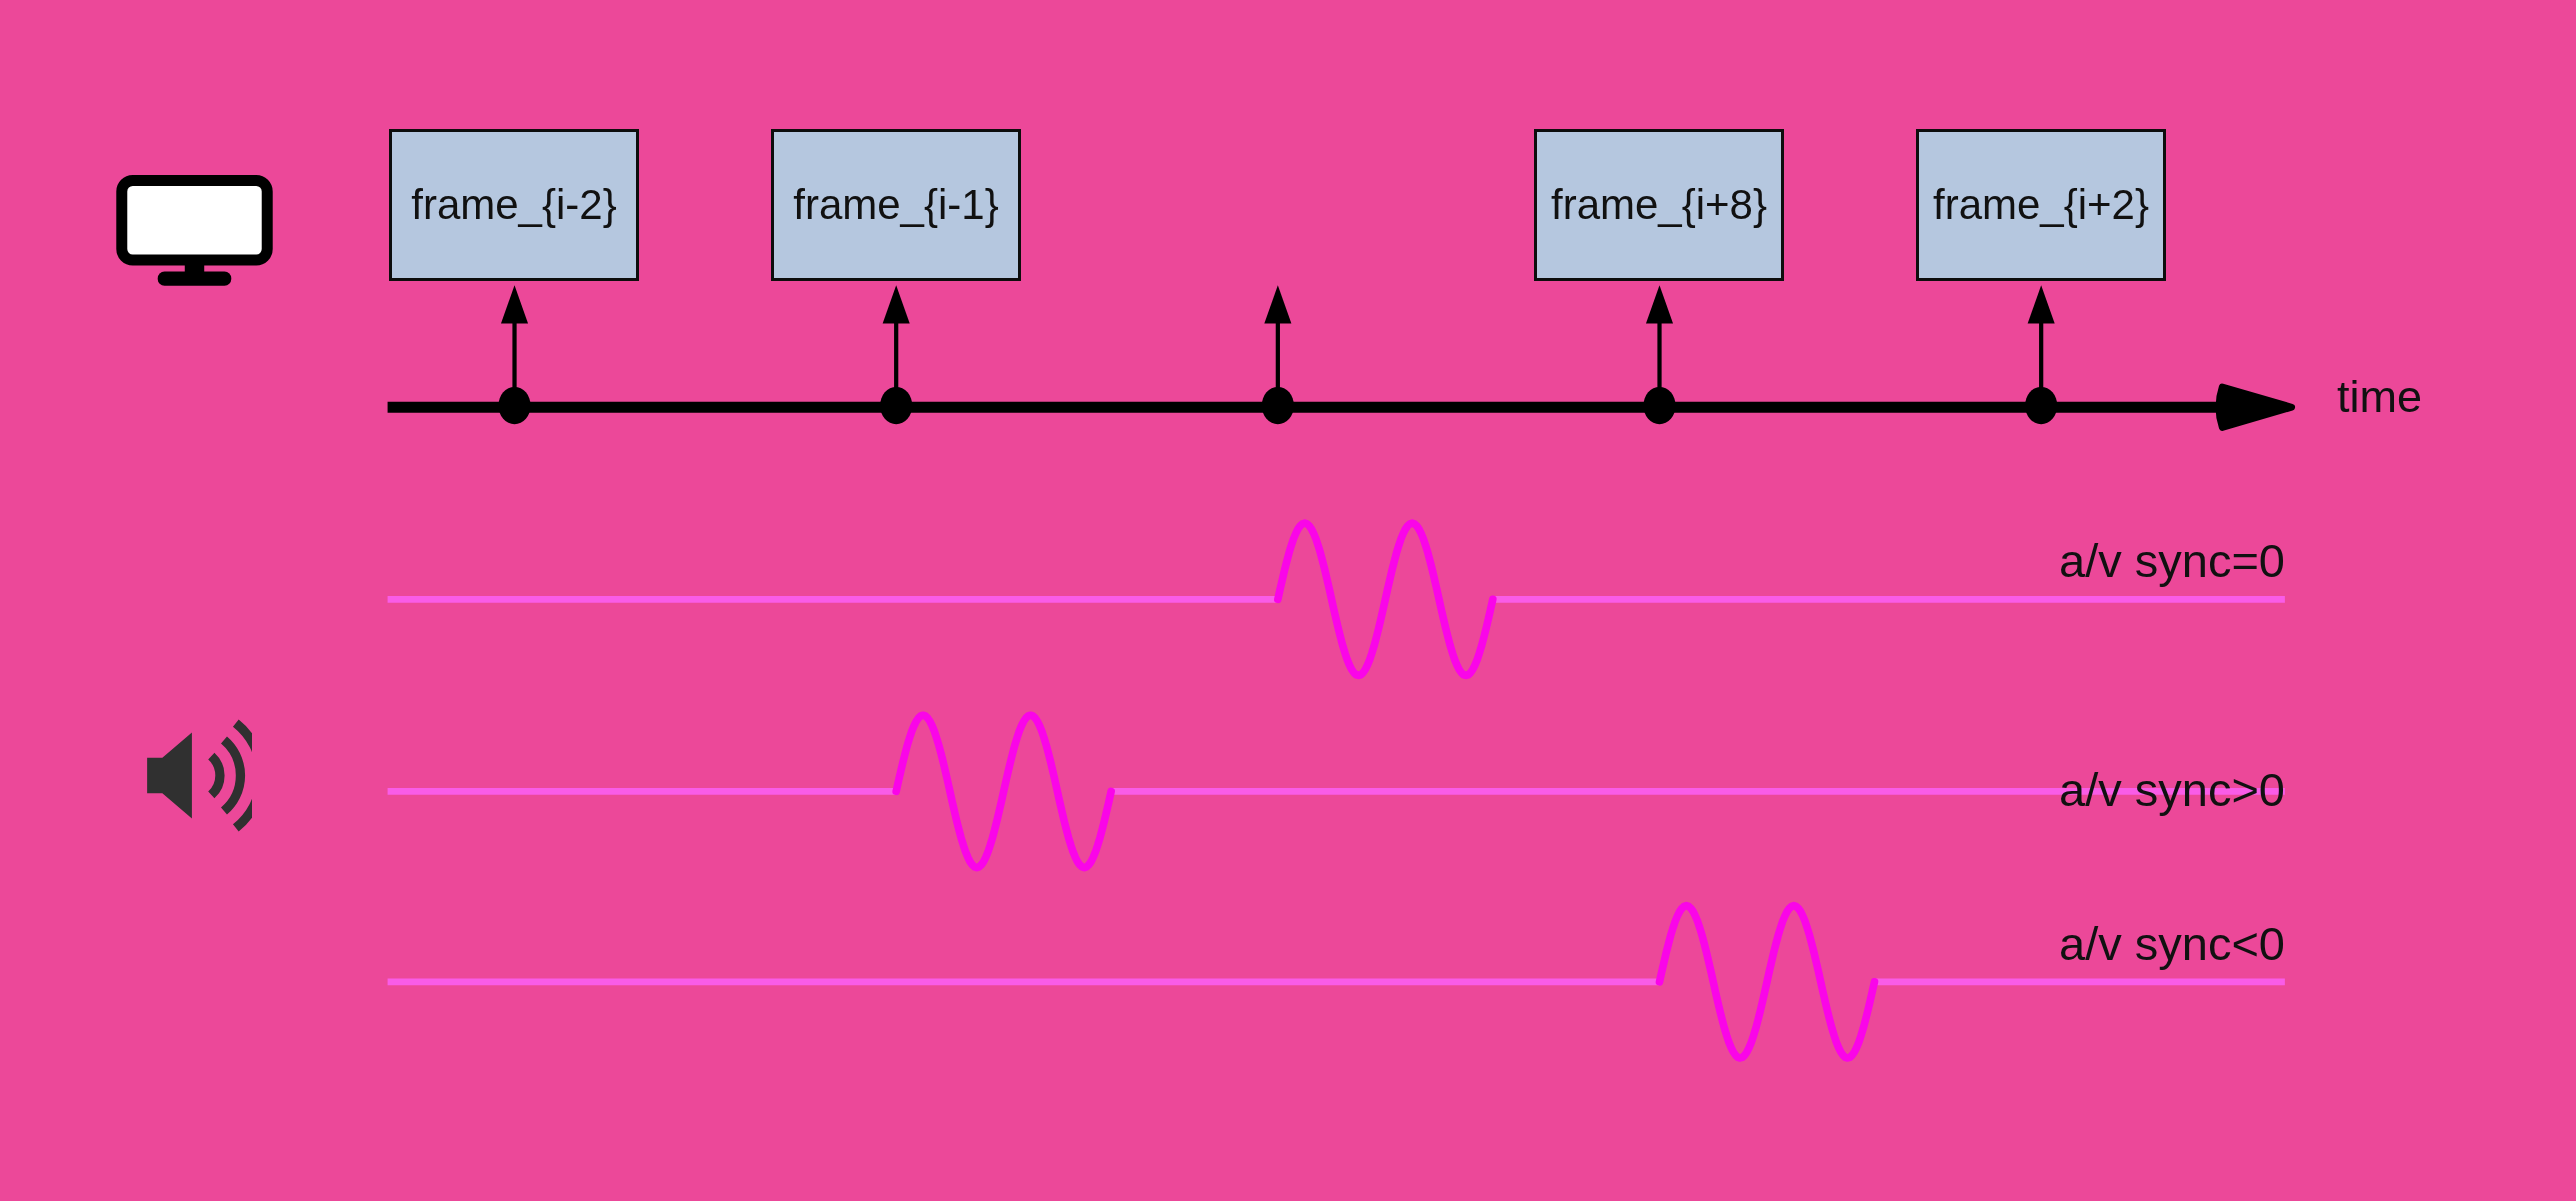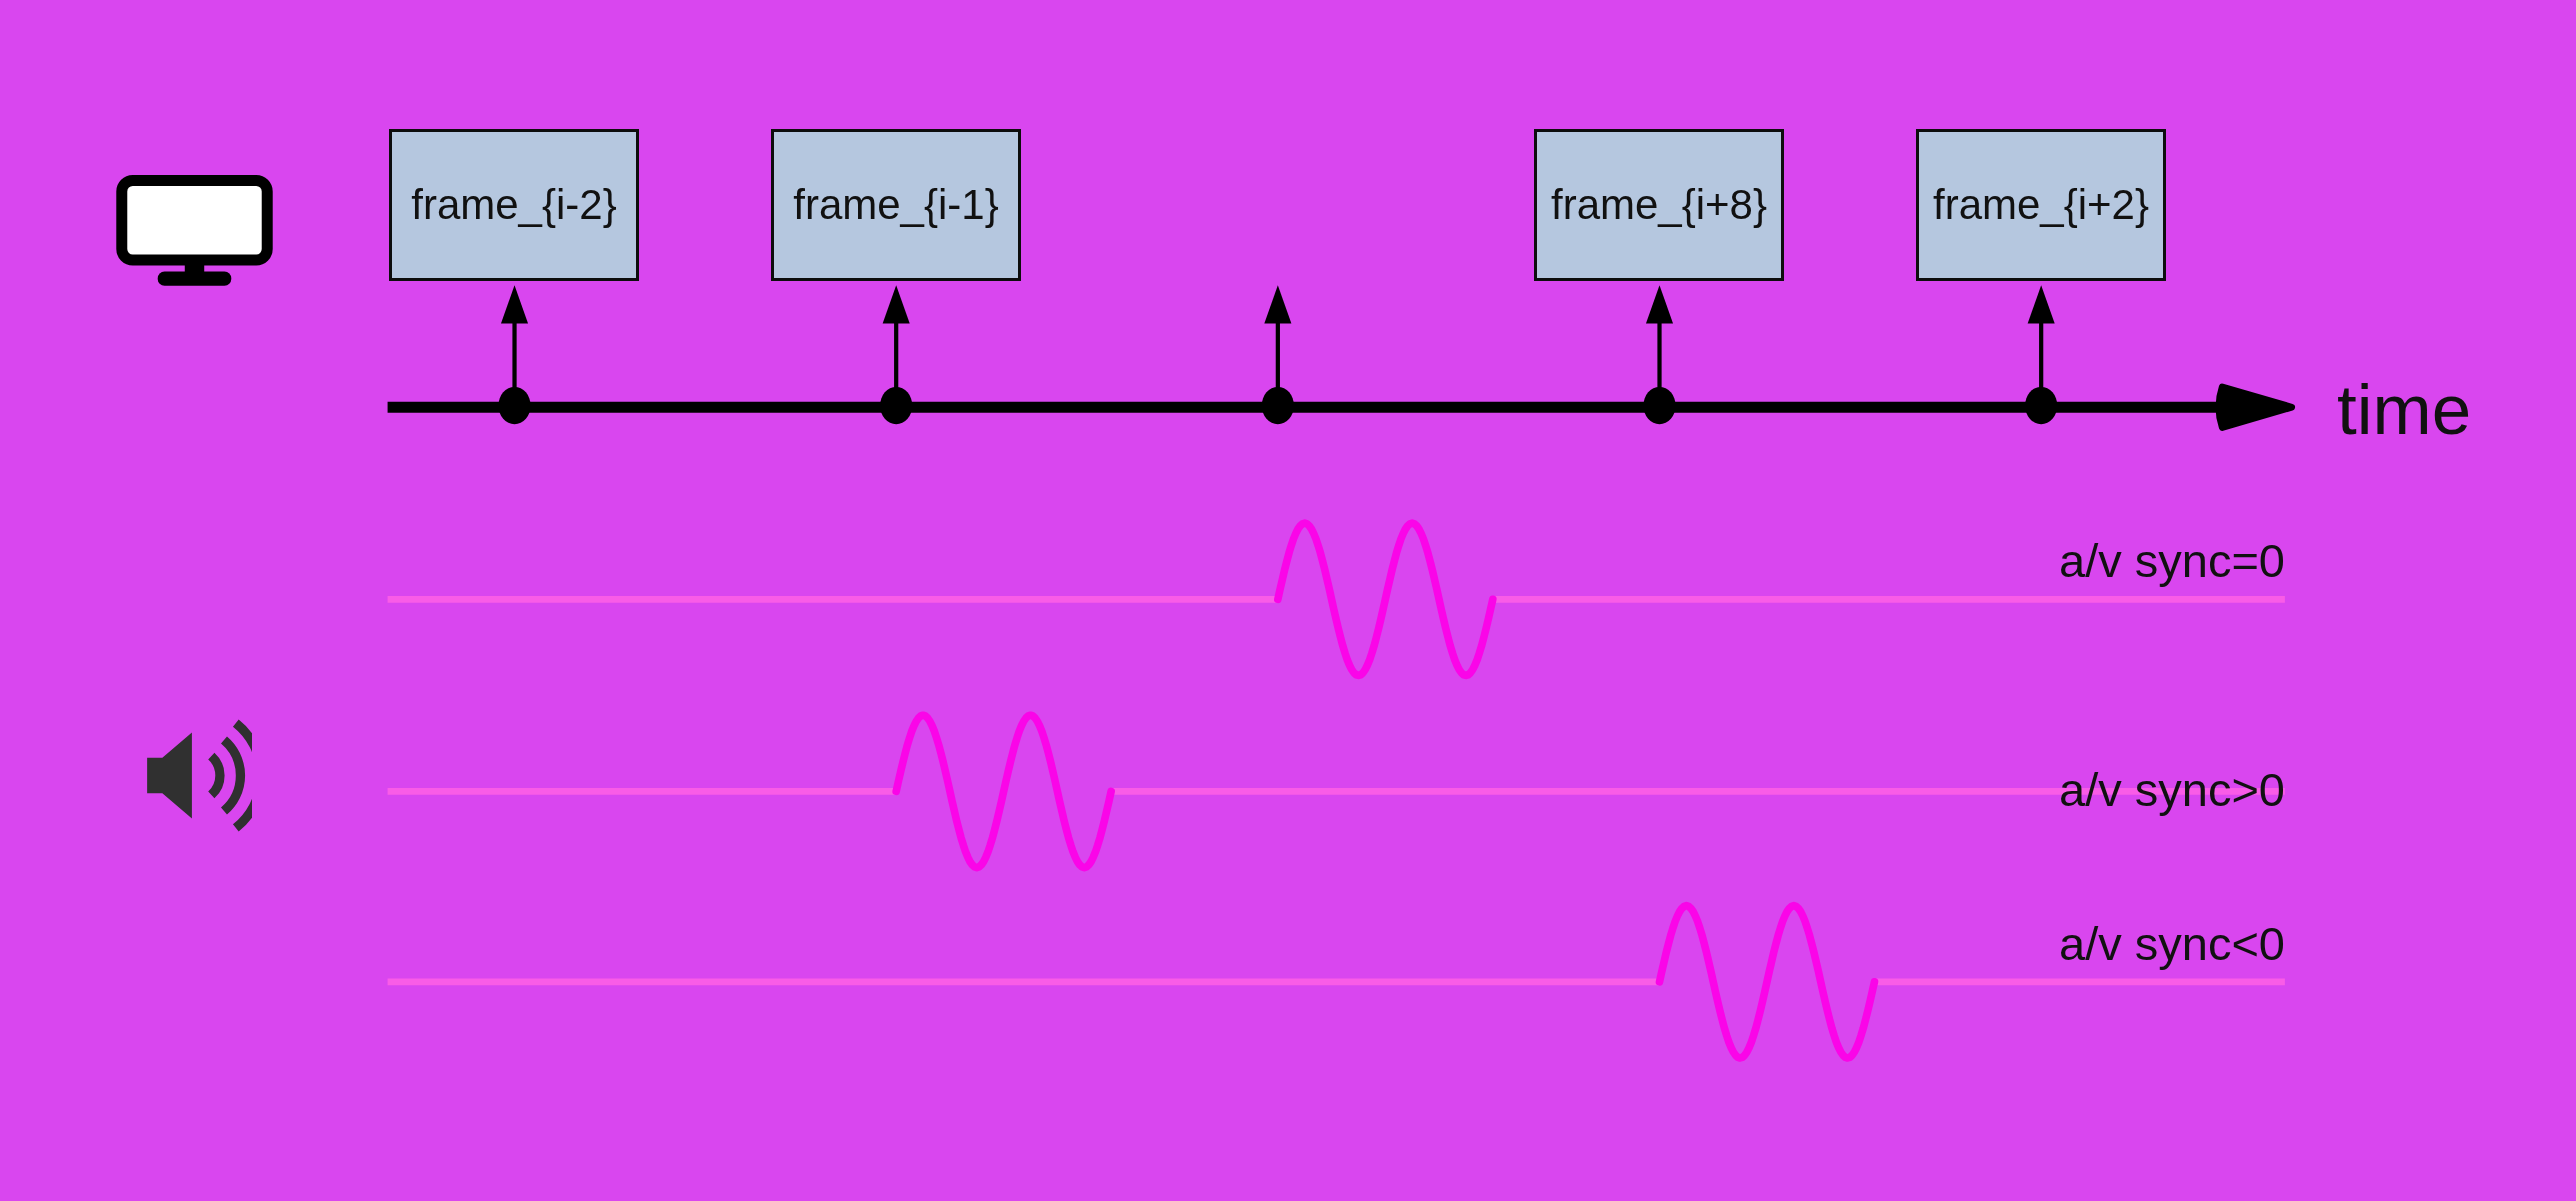--- a/index.html
+++ b/index.html
@@ -4,21 +4,21 @@
 <style>
   html, body {
     margin: 0;
     padding: 0;
     background: #ffffff;
   }
   #stage {
     position: relative;
     width: 2576px;
     height: 1202px;
-    background: #d946ef;
+    background: #ec4899;
     overflow: hidden;
     font-family: "Liberation Sans", sans-serif;
     color: #111111;
   }
   #diagram {
     position: absolute;
     left: 0;
     top: 0;
     width: 2576px;
     height: 1202px;
@@ -40,21 +40,21 @@
   }
   .icon-wrap {
     position: absolute;
   }
   #monitor-wrap { left: 116px; top: 175px; }
   #speaker-wrap { left: 147px; top: 713px; }
   .time-label {
     position: absolute;
     left: 2337px;
     top: 374px;
-    font-size: 71px;
+    font-size: 45px;
     line-height: 1;
     color: #111111;
     white-space: nowrap;
   }
   .sync-label {
     position: absolute;
     right: 291px;
     font-size: 47px;
     line-height: 1;
     color: #111111;

